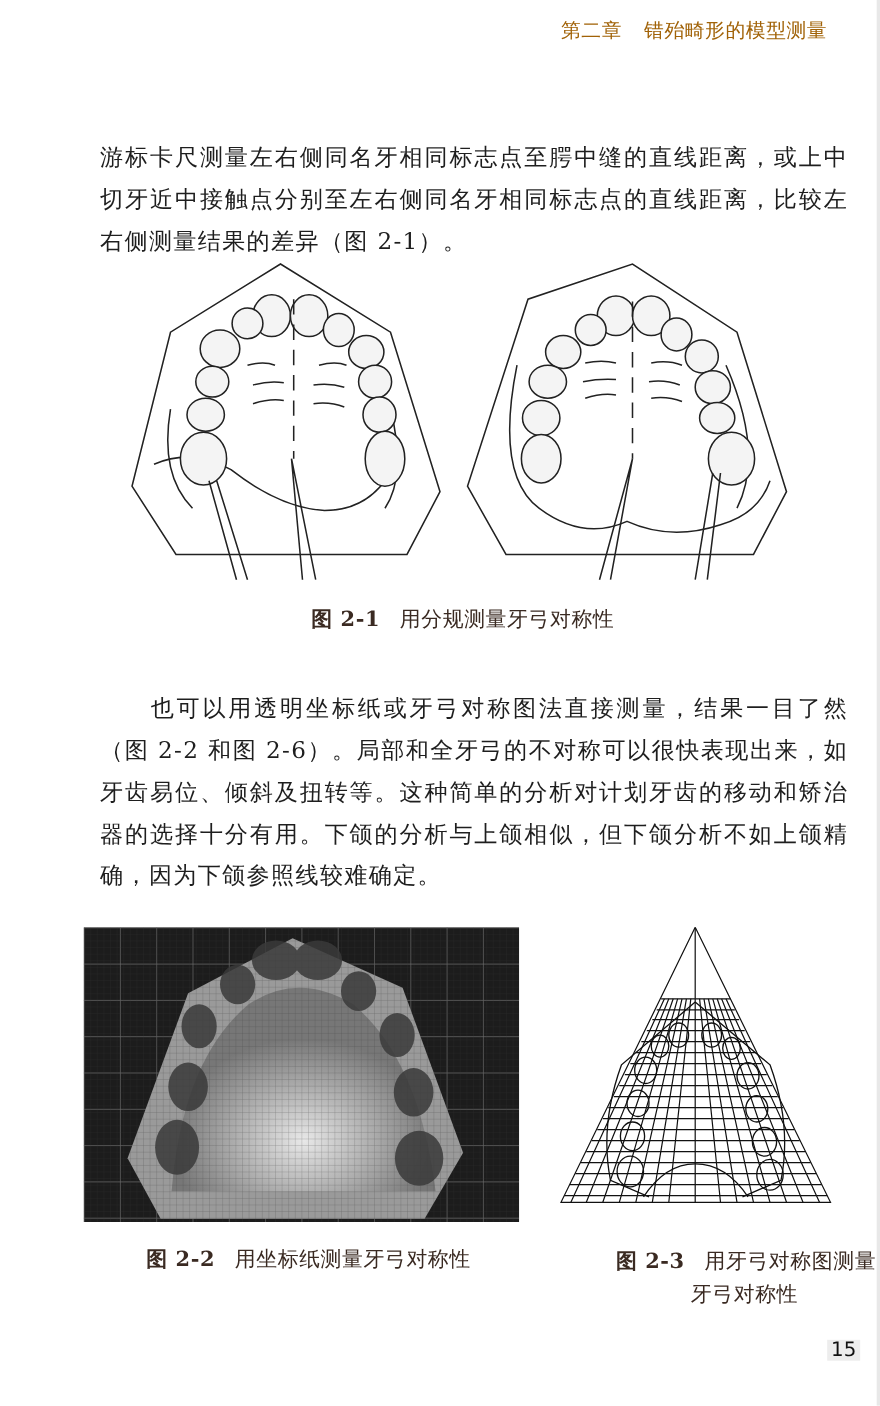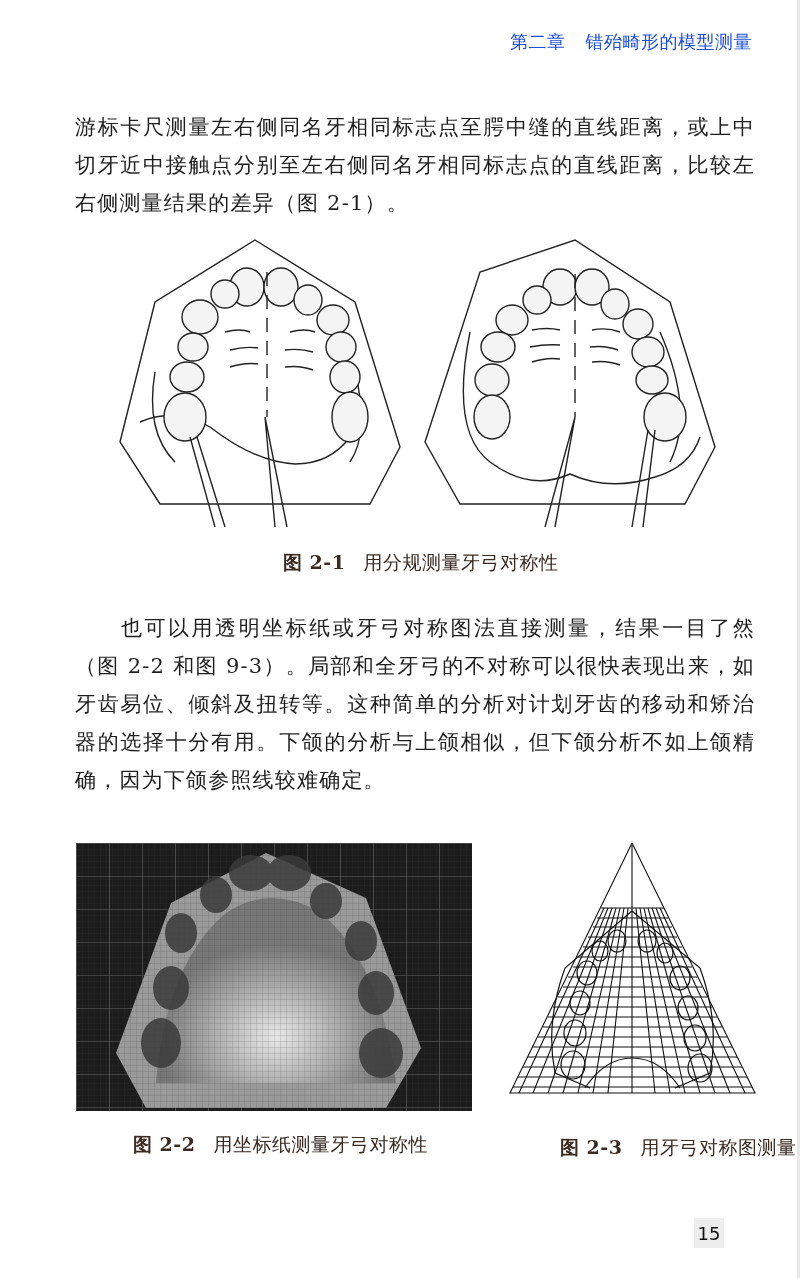--- a/index.html
+++ b/index.html
@@ -2,37 +2,37 @@
 <html><head>
 <meta charset="utf-8">
 <style>
   html, body { margin: 0; padding: 0; }
   body {
     width: 800px; height: 1278px; background: #ffffff; position: relative; overflow: hidden;
     font-family: "DejaVu Serif", "Liberation Serif", serif; color: #1e1e1e;
   }
   .right-edge { position: absolute; right: 0; top: 0; width: 3px; height: 1278px; background: #e8e8e8; }
   .running-head {
-    position: absolute; top: 30px; right: 48px;
-    font-family: Liberation Mono, monospace; font-size: 18px; color: #1d4ed8; letter-spacing: 0.5px;
+    position: absolute; top: 16px; right: 48px;
+    font-family: Liberation Mono, monospace; font-size: 18px; color: #a16207; letter-spacing: 0.5px;
   }
   .running-head .sep { display: inline-block; width: 20px; }
   .para {
     position: absolute; left: 75px; width: 680px;
-    font-size: 21px; line-height: 38px; letter-spacing: 1.2px; text-align: justify; margin: 0;
+    font-size: 21px; line-height: 38px; letter-spacing: 1.2px; text-align: justify; margin: 16px;
   }
   .para.indent { text-indent: 46px; }
   .fig { position: absolute; }
   .caption {
     position: absolute; font-family: "DejaVu Sans", "Liberation Sans", sans-serif;
     font-size: 19px; color: #3a2a22; letter-spacing: 0.5px;
   }
   .caption .num { font-family: "DejaVu Serif", "Liberation Serif", serif; font-weight: bold; margin-right: 18px; }
   .page-num {
-    position: absolute; left: 694px; top: 1218px; width: 30px; height: 30px; background: #ededed;
+    position: absolute; left: 752px; top: 1218px; width: 30px; height: 19px; background: #ededed;
     font-family: "DejaVu Sans", "Liberation Sans", sans-serif; font-size: 18px; color: #111;
     display: flex; align-items: center; justify-content: center;
   }
 </style>
 </head>
 <body>
 
 <div class="right-edge"></div>
 
 <div class="running-head">
@@ -88,21 +88,21 @@
     <path d="M112 98 q15 -3 28 0 M172 98 q15 -3 28 2 M110 115 q15 -3 30 -2 M170 115 q15 -2 28 3 M112 130 q15 -5 28 -3 M172 130 q15 -2 28 3"></path>
     <path d="M155 185 L125 295 M155 185 L135 295"></path>
     <path d="M228 198 L212 295 M235 198 L223 295"></path>
   </g>
 </svg>
 
 <div class="caption" style="left:283px; top:550px;">
   <span class="num">图 2-1</span><span>用分规测量牙弓对称性</span>
 </div>
 
-<p class="para indent" style="top:609px;">也可以用透明坐标纸或牙弓对称图法直接测量，结果一目了然（图 2-2 和图 9-3）。局部和全牙弓的不对称可以很快表现出来，如牙齿易位、倾斜及扭转等。这种简单的分析对计划牙齿的移动和矫治器的选择十分有用。下颌的分析与上颌相似，但下颌分析不如上颌精确，因为下颌参照线较难确定。</p>
+<p class="para indent" style="top:609px;">也可以用透明坐标纸或牙弓对称图法直接测量，结果一目了然（图 2-2 和图 2-6）。局部和全牙弓的不对称可以很快表现出来，如牙齿易位、倾斜及扭转等。这种简单的分析对计划牙齿的移动和矫治器的选择十分有用。下颌的分析与上颌相似，但下颌分析不如上颌精确，因为下颌参照线较难确定。</p>
 
 <svg class="fig" style="left:76px; top:843px;" width="396" height="268" viewBox="0 0 396 268">
   <defs>
     <pattern id="fine" width="6" height="6" patternUnits="userSpaceOnUse">
       <path d="M6 0 L0 0 0 6" fill="none" stroke="#3a3a3a" stroke-width="0.6"></path>
     </pattern>
     <pattern id="coarse" width="33" height="33" patternUnits="userSpaceOnUse">
       <path d="M33 0 L0 0 0 33" fill="none" stroke="#6a6a6a" stroke-width="1.2"></path>
     </pattern>
     <radialGradient id="palate" cx="0.5" cy="0.75" r="0.5">
@@ -156,15 +156,16 @@
       <ellipse cx="183" cy="165" rx="10" ry="12"></ellipse>
     <ellipse cx="70" cy="190" rx="11" ry="13"></ellipse>
       <ellipse cx="190" cy="195" rx="11" ry="13"></ellipse>
     <ellipse cx="68" cy="222" rx="12" ry="14"></ellipse>
       <ellipse cx="195" cy="225" rx="12" ry="14"></ellipse>
   </g>
 </svg>
 
 <div class="caption" style="left:517px; top:1132px; line-height:30px;margin-left:43px;">
   <div><span class="num">图 2-3</span><span>用牙弓对称图测量</span></div>
+  <div style="padding-left:68px;">牙弓对称性</div>
 </div>
 
 <div class="page-num">15</div>
 
 </body></html>

